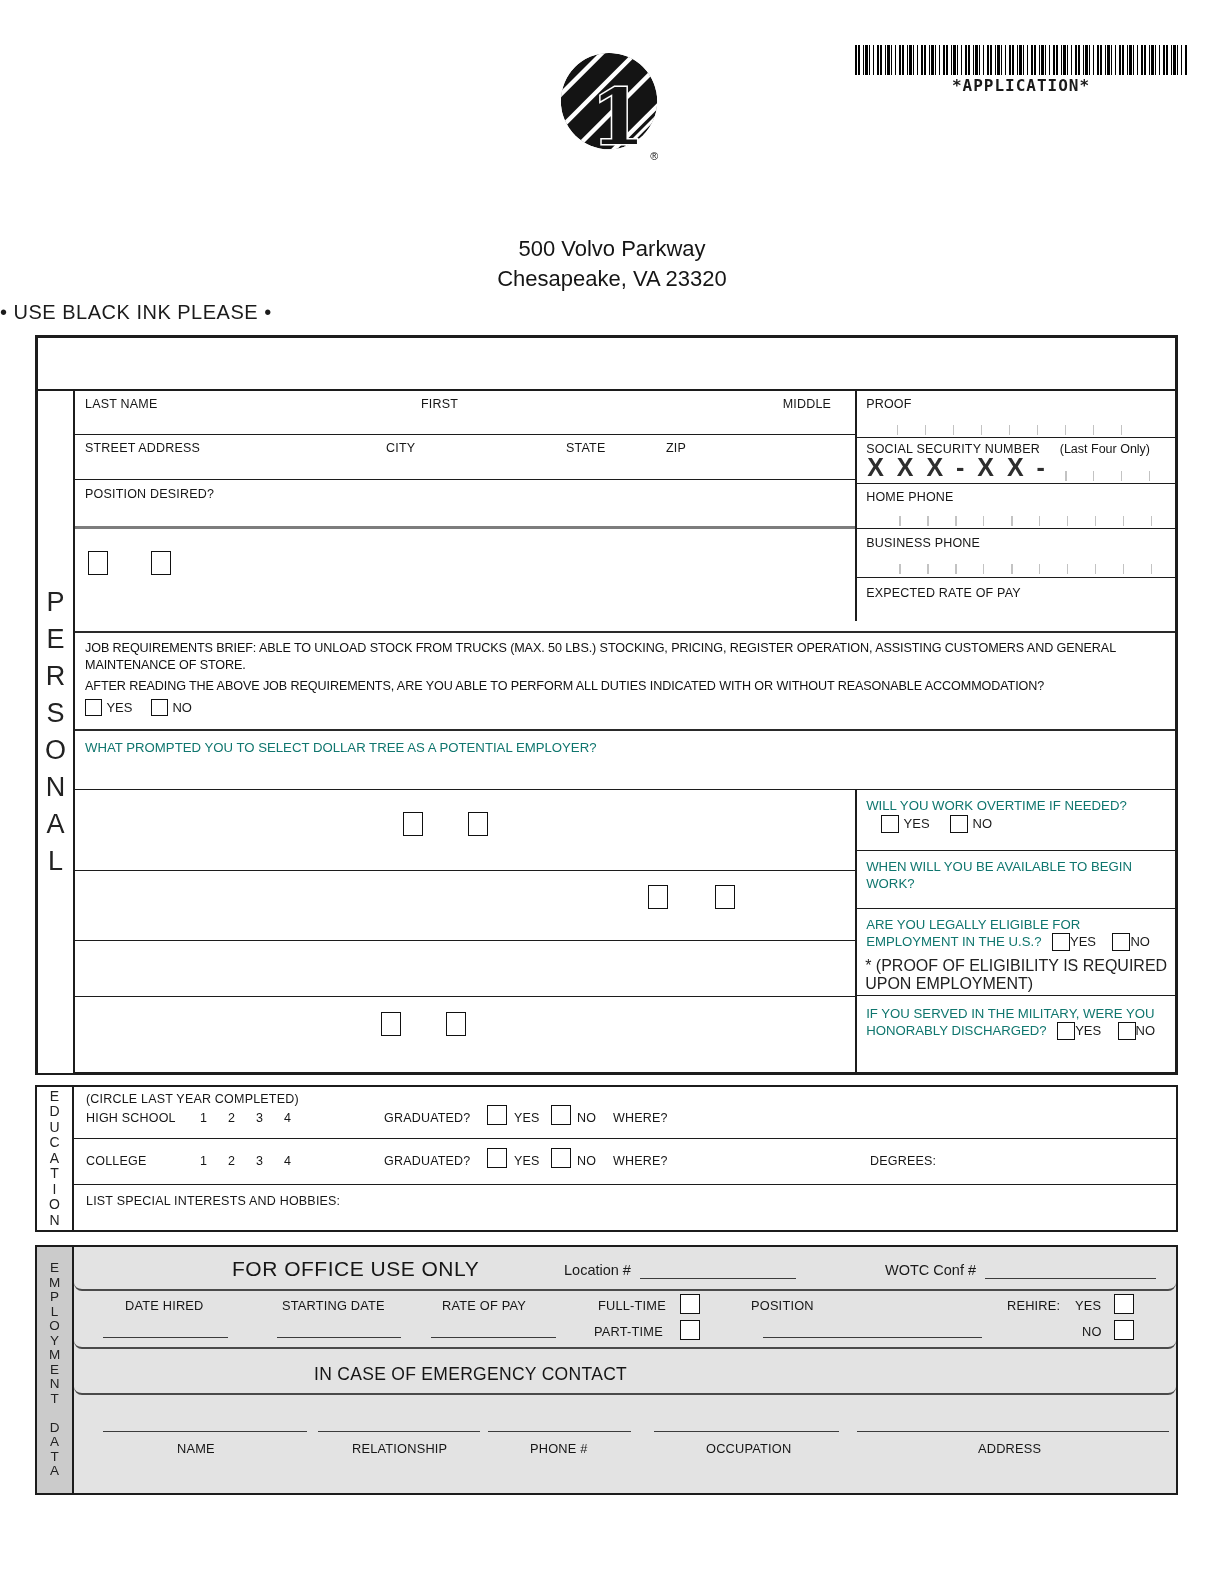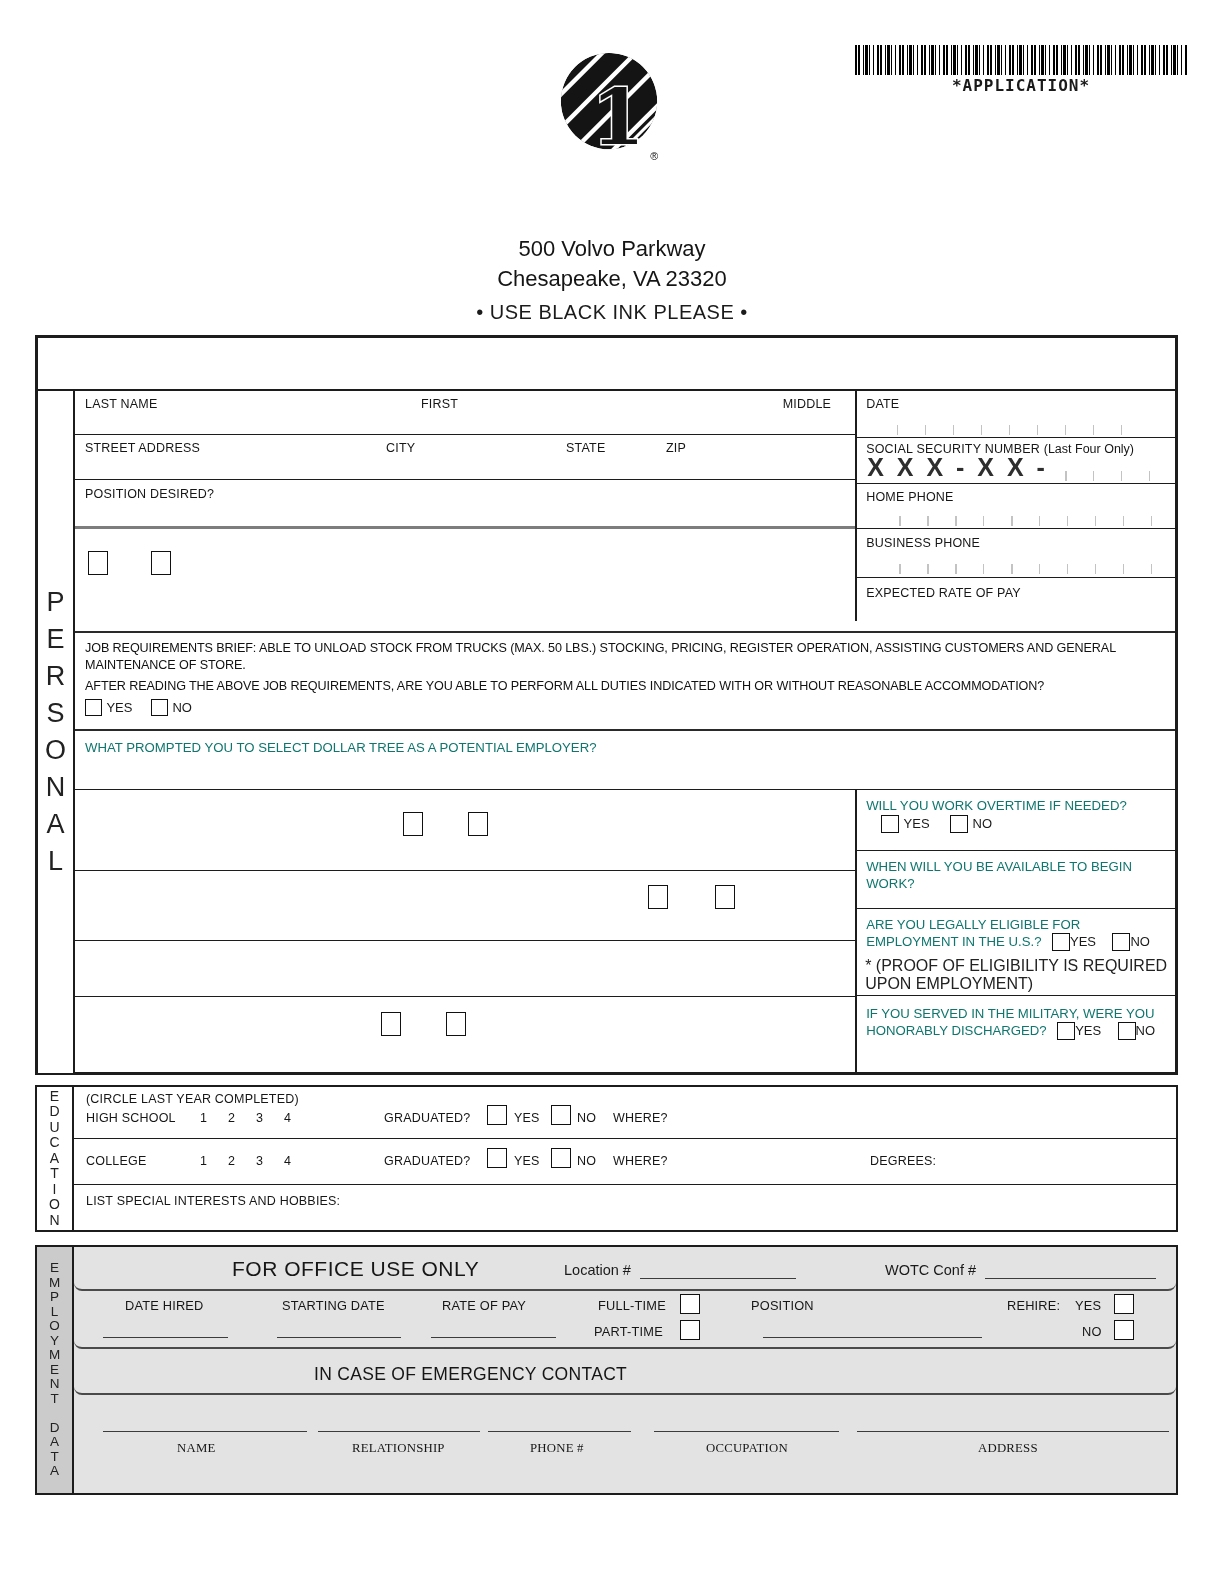--- a/index.html
+++ b/index.html
@@ -6,21 +6,21 @@
   body { background:#fff; font-family:"Liberation Sans", sans-serif; color:#1a1a1a; }
   .page { position:relative; width:1224px; height:1584px; background:#fff; overflow:hidden; }
 
   
   .barcode { position:absolute; left:855px; top:45px; width:332px; height:30px;
     background:repeating-linear-gradient(90deg,#000 0 2px,#fff 2px 3px,#000 3px 5px,#fff 5px 8px,#000 8px 9px,#fff 9px 10px,#000 10px 13px,#fff 13px 14px,#000 14px 15px,#fff 15px 18px,#000 18px 19px,#fff 19px 22px); }
   .barcode-label { position:absolute; left:855px; top:76px; width:332px; text-align:center;
     font-family:"DejaVu Sans Mono", monospace; font-weight:bold; font-size:16px; letter-spacing:1px; }
   .logo { position:absolute; left:552px; top:50px; width:118px; height:118px; }
   .addr { position:absolute; left:0; width:1224px; text-align:center; font-size:22px; color:#151515; }
-  .ink { position:absolute; left:0; width:1224px; text-align:center; font-size:20px; letter-spacing:0.5px; color:#1b1b1b; }
+  .ink { position:absolute; left:0; width:1224px; font-size:20px; letter-spacing:0.5px; color:#1b1b1b; }
 
   
   .lbl { font-size:12.5px; letter-spacing:0.2px; color:#161616; white-space:nowrap; }
   .sm { font-size:16px; }
   .cb { display:inline-block; width:18px; height:18px; border:1.6px solid #111; background:#fff; vertical-align:middle; }
   .cbL { position:absolute; width:20px; height:24px; border:1.6px solid #111; background:#fff; }
   .ticks { position:absolute; height:10px;
     background:repeating-linear-gradient(90deg,#c3c3c3 0 1.5px,transparent 1.5px 28px); }
   .vert { white-space:pre-line; text-align:center; }
   .abs { position:absolute; }
@@ -129,27 +129,27 @@
             <div class="rowline grayline" style="height:49px;">
               <span class="lbl abs" style="left:10px; top:7px;">POSITION DESIRED?</span>
             </div>
             <div style="position:relative; height:98px;">
               <span class="cbL" style="left:13px; top:22px;"></span>
               <span class="cbL" style="left:76px; top:22px;"></span>
             </div>
           </div>
           <div class="colR">
             <div class="rowline" style="height:47px;">
-              <span class="lbl abs" style="left:9px; top:6px;">DATE</span>
+              <span class="lbl abs" style="left:9px; top:6px;">PROOF</span>
               <span class="ticks" style="left:40px; right:30px; bottom:2px;"></span>
             </div>
             <div class="rowline" style="height:46px;">
               <span class="lbl abs" style="left:9px; top:4px;">
                 <span>SOCIAL SECURITY NUMBER</span>
-                <span style="letter-spacing:0;">(Last Four Only)</span>
+                <span style="letter-spacing:0;margin-left:16px;">(Last Four Only)</span>
               </span>
               <span class="abs" style="left:10px; top:15px; font-size:25px; font-weight:bold; letter-spacing:3px; color:#2e2e2e;">X X X - X X -</span>
               <span class="ticks" style="left:208px; right:18px; bottom:2px;"></span>
             </div>
             <div class="rowline" style="height:45px;">
               <span class="lbl abs" style="left:9px; top:6px;">HOME PHONE</span>
               <span class="ticks" style="left:42px; right:22px; bottom:2px;"></span>
             </div>
             <div class="rowline" style="height:49px;text-align:right;">
               <span class="lbl abs" style="left:9px; top:7px;">BUSINESS PHONE</span>
@@ -321,21 +321,21 @@
         <span class="uline" style="left:29px; top:46px; width:125px;"></span>
         <span class="uline" style="left:203px; top:46px; width:124px;"></span>
         <span class="uline" style="left:357px; top:46px; width:125px;"></span>
         <span class="uline" style="left:689px; top:46px; width:219px;"></span>
       </div>
 
       <div class="mrow" style="height:46px;">
         <span class="mid-title abs" style="left:240px; top:15px;">IN CASE OF EMERGENCY CONTACT</span>
       </div>
 
-      <div style="position:relative; height:92px;font-family:Liberation Serif, serif;">
+      <div style="position:relative; height:92px;">
         <span class="uline" style="left:29px; top:36px; width:204px;"></span>
         <span class="uline" style="left:244px; top:36px; width:162px;"></span>
         <span class="uline" style="left:414px; top:36px; width:143px;"></span>
         <span class="uline" style="left:580px; top:36px; width:185px;"></span>
         <span class="uline" style="left:783px; top:36px; width:312px;"></span>
         <span class="mlbl abs" style="left:103px; top:46px;">NAME</span>
         <span class="mlbl abs" style="left:278px; top:46px;">RELATIONSHIP</span>
         <span class="mlbl abs" style="left:456px; top:46px;">PHONE #</span>
         <span class="mlbl abs" style="left:632px; top:46px;">OCCUPATION</span>
         <span class="mlbl abs" style="left:904px; top:46px;">ADDRESS</span>

